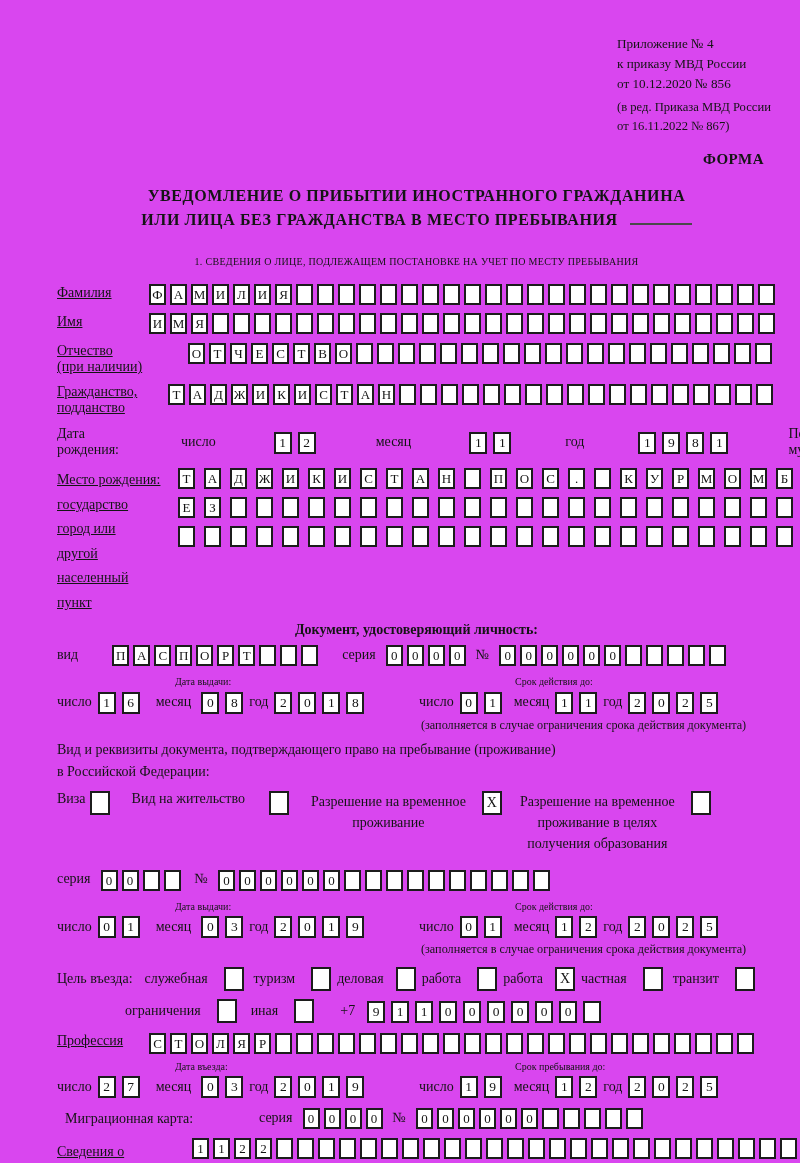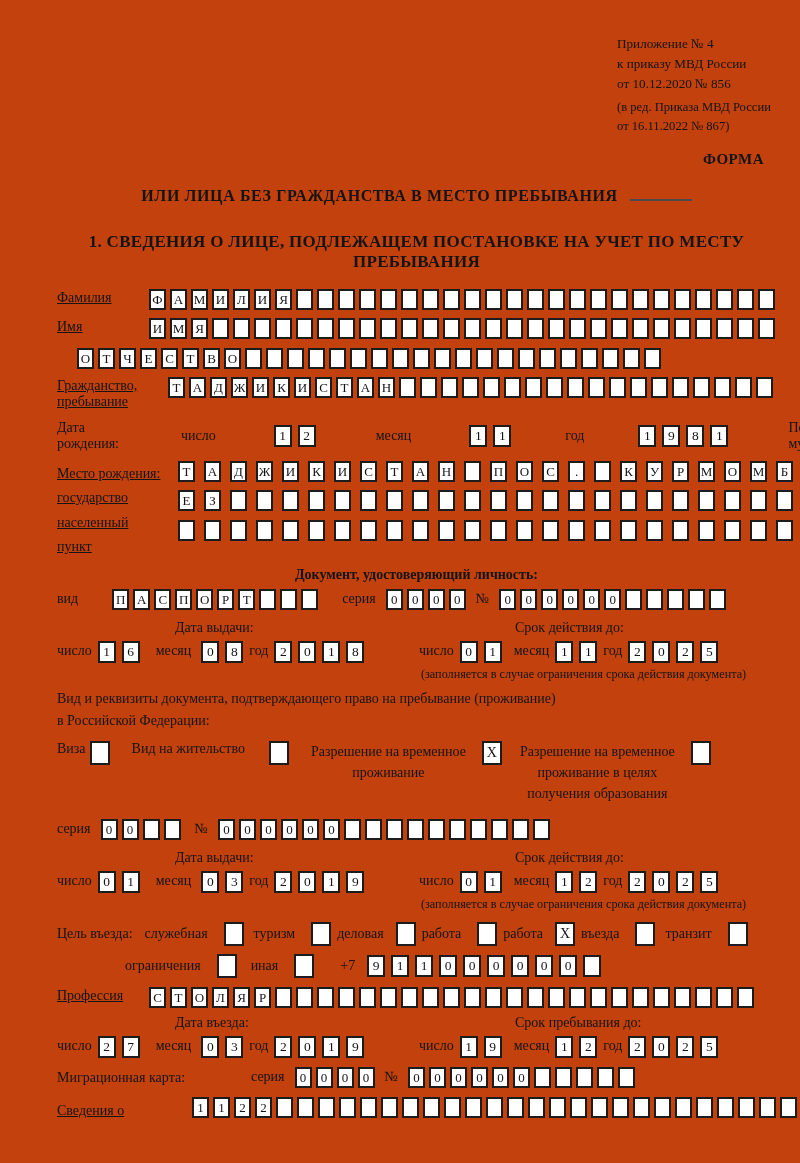--- a/index.html
+++ b/index.html
@@ -1,19 +1,19 @@
 <!DOCTYPE html>
 <html><head>
 <meta charset="utf-8">
 <style>
   html,body { margin:0; padding:0; background:#fff; }
   .page {
     width:800px; height:1163px; box-sizing:border-box;
     padding:34px 24px 10px 57px;
-    background:#c2410c; color:#141414;
+    background:#d946ef; color:#141414;
     font-family:"Liberation Serif", serif;
     font-size:14px; overflow:hidden; position:relative;
   }
 
   
   .boxes { white-space:nowrap; line-height:21px; }
   .cell {
     display:inline-block; box-sizing:border-box;
     width:17px; height:21px; border:2px solid #1c1c1c;
     margin-right:4px; text-align:center;
@@ -24,38 +24,38 @@
   .dates .cell, .dcells .cell { width:18px; height:22px; margin-right:6px; line-height:18px; font-size:13.5px; }
   .chk .cell { width:20px; height:24px; margin-right:0; line-height:20px; font-size:14px; }
 
   
   .annex { margin-left:560px; width:185px; line-height:1.5; font-size:13.2px; }
   .annex-sub { margin-left:560px; width:190px; line-height:1.45; font-size:12.6px; margin-top:5px; }
   .forma { text-align:right; padding-right:12px; font-weight:bold; font-size:15px; margin-top:16px; letter-spacing:0.5px; }
 
   .title { text-align:center; font-weight:bold; font-size:16px; letter-spacing:0.6px; margin-top:16px; line-height:1.5; }
   .blank-line { display:inline-block; width:62px; border-bottom:2.5px solid #4a4a4a; height:12px; margin-left:12px; }
-  .section-heading { text-align:center; font-weight:bold; font-size:17px; letter-spacing:0.3px; margin-top:24px; margin-bottom:16px; }
+  .section-heading { text-align:center; font-weight:normal; font-size:10px; letter-spacing:0.3px; margin-top:24px; margin-bottom:16px; }
 
   .row { display:flex; align-items:flex-start; margin-bottom:7px;text-decoration:underline; }
   .row-label { flex:none; padding-top:2px; }
   .w72  { width:72px; }
   .w91  { width:91px; }
   .w111 { width:111px; }
   .row .boxes { flex:none;padding-left:20px; }
   .stack .boxes { margin-bottom:7px; }
 
   .inline-row { display:flex; align-items:center; margin-bottom:7px; }
   .lbl { padding-top:0; }
 
   
   .dates-pair { display:flex; margin-top:10px; margin-bottom:4px; }
   .dgroup-left { width:362px; flex:none; }
   .dgroup-right { flex:1; }
-  .dtitle { font-size:14px; margin-bottom:4px; }
+  .dtitle { font-size:10px; margin-bottom:4px; }
   .dtitle-l { margin-left:118px; }
   .dtitle-r { margin-left:96px; }
   .dline { display:flex; align-items:center; }
   .dnote { font-size:12.2px; margin-top:4px; margin-left:2px; }
 
   .para { line-height:1.6; margin-top:6px; }
 
   .perm-row { display:flex; align-items:flex-start; margin-top:8px; margin-bottom:14px; }
   .perm-text { text-align:center; line-height:1.5; }
 
@@ -76,43 +76,48 @@
     <div>к приказу МВД России</div>
     <div>от 10.12.2020 № 856</div>
   </div>
   <div class="annex-sub">
     <div>(в ред. Приказа МВД России</div>
     <div>от 16.11.2022 № 867)</div>
   </div>
   <div class="forma">ФОРМА</div>
 
   <div class="title">
+    <div>УВЕДОМЛЕНИЕ О ПРИБЫТИИ ИНОСТРАННОГО ГРАЖДАНИНА</div>
     <div><span>ИЛИ ЛИЦА БЕЗ ГРАЖДАНСТВА В МЕСТО ПРЕБЫВАНИЯ</span><span class="blank-line"></span></div>
   </div>
 
   <div class="section-heading">1. СВЕДЕНИЯ О ЛИЦЕ, ПОДЛЕЖАЩЕМ ПОСТАНОВКЕ НА УЧЕТ ПО МЕСТУ ПРЕБЫВАНИЯ</div>
 
   <div class="row">
     <div class="row-label w72">Фамилия</div>
     <div class="boxes"><span class="cell">Ф</span><span class="cell">А</span><span class="cell">М</span><span class="cell">И</span><span class="cell">Л</span><span class="cell">И</span><span class="cell">Я</span><span class="cell"></span><span class="cell"></span><span class="cell"></span><span class="cell"></span><span class="cell"></span><span class="cell"></span><span class="cell"></span><span class="cell"></span><span class="cell"></span><span class="cell"></span><span class="cell"></span><span class="cell"></span><span class="cell"></span><span class="cell"></span><span class="cell"></span><span class="cell"></span><span class="cell"></span><span class="cell"></span><span class="cell"></span><span class="cell"></span><span class="cell"></span><span class="cell"></span><span class="cell"></span></div>
   </div>
 
   <div class="row">
     <div class="row-label w72">Имя</div>
     <div class="boxes"><span class="cell">И</span><span class="cell">М</span><span class="cell">Я</span><span class="cell"></span><span class="cell"></span><span class="cell"></span><span class="cell"></span><span class="cell"></span><span class="cell"></span><span class="cell"></span><span class="cell"></span><span class="cell"></span><span class="cell"></span><span class="cell"></span><span class="cell"></span><span class="cell"></span><span class="cell"></span><span class="cell"></span><span class="cell"></span><span class="cell"></span><span class="cell"></span><span class="cell"></span><span class="cell"></span><span class="cell"></span><span class="cell"></span><span class="cell"></span><span class="cell"></span><span class="cell"></span><span class="cell"></span><span class="cell"></span></div>
   </div>
 
   <div class="row">
+    <div class="row-label w111">
+      <div>Отчество</div>
+      <div>(при наличии)</div>
+    </div>
     <div class="boxes"><span class="cell">О</span><span class="cell">Т</span><span class="cell">Ч</span><span class="cell">Е</span><span class="cell">С</span><span class="cell">Т</span><span class="cell">В</span><span class="cell">О</span><span class="cell"></span><span class="cell"></span><span class="cell"></span><span class="cell"></span><span class="cell"></span><span class="cell"></span><span class="cell"></span><span class="cell"></span><span class="cell"></span><span class="cell"></span><span class="cell"></span><span class="cell"></span><span class="cell"></span><span class="cell"></span><span class="cell"></span><span class="cell"></span><span class="cell"></span><span class="cell"></span><span class="cell"></span><span class="cell"></span></div>
   </div>
 
   <div class="row">
     <div class="row-label w91">
       <div>Гражданство,</div>
-      <div>пребывание</div>
+      <div>подданство</div>
     </div>
     <div class="boxes"><span class="cell">Т</span><span class="cell">А</span><span class="cell">Д</span><span class="cell">Ж</span><span class="cell">И</span><span class="cell">К</span><span class="cell">И</span><span class="cell">С</span><span class="cell">Т</span><span class="cell">А</span><span class="cell">Н</span><span class="cell"></span><span class="cell"></span><span class="cell"></span><span class="cell"></span><span class="cell"></span><span class="cell"></span><span class="cell"></span><span class="cell"></span><span class="cell"></span><span class="cell"></span><span class="cell"></span><span class="cell"></span><span class="cell"></span><span class="cell"></span><span class="cell"></span><span class="cell"></span><span class="cell"></span><span class="cell"></span></div>
   </div>
 
   <div class="inline-row dates" style="margin-top:10px;gap:48px;">
     <span class="lbl">Дата рождения:</span>
     <span class="lbl sp14">число</span>
     <span class="boxes sp10"><span class="cell">1</span><span class="cell">2</span></span>
     <span class="lbl sp6">месяц</span>
     <span class="boxes sp10"><span class="cell">1</span><span class="cell">1</span></span>
@@ -121,20 +126,21 @@
     <span class="lbl sp6">Пол: мужской</span>
     <span class="chk sp6"><span class="cell">X</span></span>
     <span class="lbl sp14">женский</span>
     <span class="chk sp20"><span class="cell"></span></span>
   </div>
 
   <div class="row stack" style="margin-top:8px;">
     <div class="row-label w91" style="line-height:1.75;">
       <div style="white-space:nowrap;">Место рождения:</div>
       <div>государство</div>
+      <div>город или другой</div>
       <div>населенный пункт</div>
     </div>
     <div style="padding-left:10px;">
       <div class="boxes wide"><span class="cell">Т</span><span class="cell">А</span><span class="cell">Д</span><span class="cell">Ж</span><span class="cell">И</span><span class="cell">К</span><span class="cell">И</span><span class="cell">С</span><span class="cell">Т</span><span class="cell">А</span><span class="cell">Н</span><span class="cell"></span><span class="cell">П</span><span class="cell">О</span><span class="cell">С</span><span class="cell">.</span><span class="cell"></span><span class="cell">К</span><span class="cell">У</span><span class="cell">Р</span><span class="cell">М</span><span class="cell">О</span><span class="cell">М</span><span class="cell">Б</span></div>
       <div class="boxes wide"><span class="cell">Е</span><span class="cell">З</span><span class="cell"></span><span class="cell"></span><span class="cell"></span><span class="cell"></span><span class="cell"></span><span class="cell"></span><span class="cell"></span><span class="cell"></span><span class="cell"></span><span class="cell"></span><span class="cell"></span><span class="cell"></span><span class="cell"></span><span class="cell"></span><span class="cell"></span><span class="cell"></span><span class="cell"></span><span class="cell"></span><span class="cell"></span><span class="cell"></span><span class="cell"></span><span class="cell"></span></div>
       <div class="boxes wide"><span class="cell"></span><span class="cell"></span><span class="cell"></span><span class="cell"></span><span class="cell"></span><span class="cell"></span><span class="cell"></span><span class="cell"></span><span class="cell"></span><span class="cell"></span><span class="cell"></span><span class="cell"></span><span class="cell"></span><span class="cell"></span><span class="cell"></span><span class="cell"></span><span class="cell"></span><span class="cell"></span><span class="cell"></span><span class="cell"></span><span class="cell"></span><span class="cell"></span><span class="cell"></span><span class="cell"></span></div>
     </div>
   </div>
 
   <div style="text-align:center; font-weight:bold; font-size:14px; margin-top:2px; margin-bottom:5px;">Документ, удостоверяющий личность:</div>
@@ -235,21 +241,21 @@
     <span class="lbl sp6">служебная</span>
     <span class="chk sp10"><span class="cell"></span></span>
     <span class="lbl sp10">туризм</span>
     <span class="chk sp10"><span class="cell"></span></span>
     <span class="lbl sp6">деловая</span>
     <span class="chk sp6"><span class="cell"></span></span>
     <span class="lbl sp6">работа</span>
     <span class="chk sp10"><span class="cell"></span></span>
     <span class="lbl sp6">работа</span>
     <span class="chk sp6"><span class="cell">X</span></span>
-    <span class="lbl sp6">въезда</span>
+    <span class="lbl sp6">частная</span>
     <span class="chk sp10"><span class="cell"></span></span>
     <span class="lbl sp10">транзит</span>
     <span class="chk sp10"><span class="cell"></span></span>
   </div>
 
   <div class="purpose-line dates" style="padding-left:68px;">
     <span class="lbl">ограничения</span>
     <span class="chk sp10"><span class="cell"></span></span>
     <span class="lbl sp14">иная</span>
     <span class="chk sp10"><span class="cell"></span></span>
@@ -280,21 +286,21 @@
         <span class="lbl">число</span>
         <span class="boxes sp6"><span class="cell">1</span><span class="cell">9</span></span>
         <span class="lbl sp6">месяц</span>
         <span class="boxes sp6"><span class="cell">1</span><span class="cell">2</span></span>
         <span class="lbl">год</span>
         <span class="boxes sp6"><span class="cell">2</span><span class="cell">0</span><span class="cell">2</span><span class="cell">5</span></span>
       </div>
     </div>
   </div>
 
-  <div class="inline-row" style="margin-top:8px;">
+  <div class="inline-row" style="margin-top:8px;margin-left:8px;">
     <span class="mc-label">Миграционная карта:</span>
     <span class="lbl sp34">серия</span>
     <span class="boxes sp10"><span class="cell">0</span><span class="cell">0</span><span class="cell">0</span><span class="cell">0</span></span>
     <span class="lbl sp6">№</span>
     <span class="boxes sp10"><span class="cell">0</span><span class="cell">0</span><span class="cell">0</span><span class="cell">0</span><span class="cell">0</span><span class="cell">0</span><span class="cell"></span><span class="cell"></span><span class="cell"></span><span class="cell"></span><span class="cell"></span></span>
   </div>
 
   <div class="row stack" style="margin-top:8px;">
     <div class="row-label w91" style="line-height:1.8;">
       <div>Сведения о</div>

